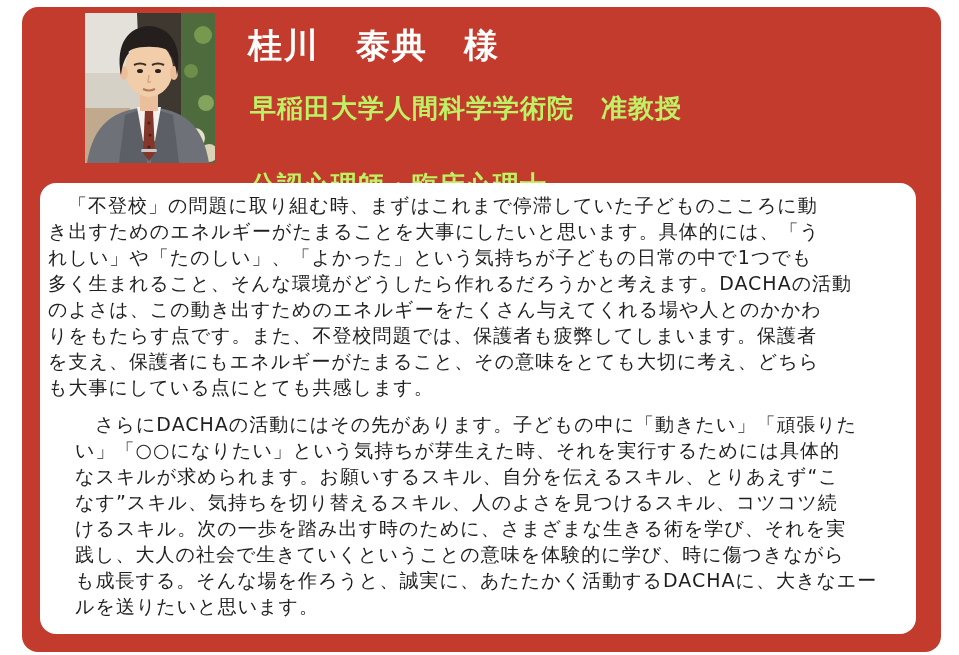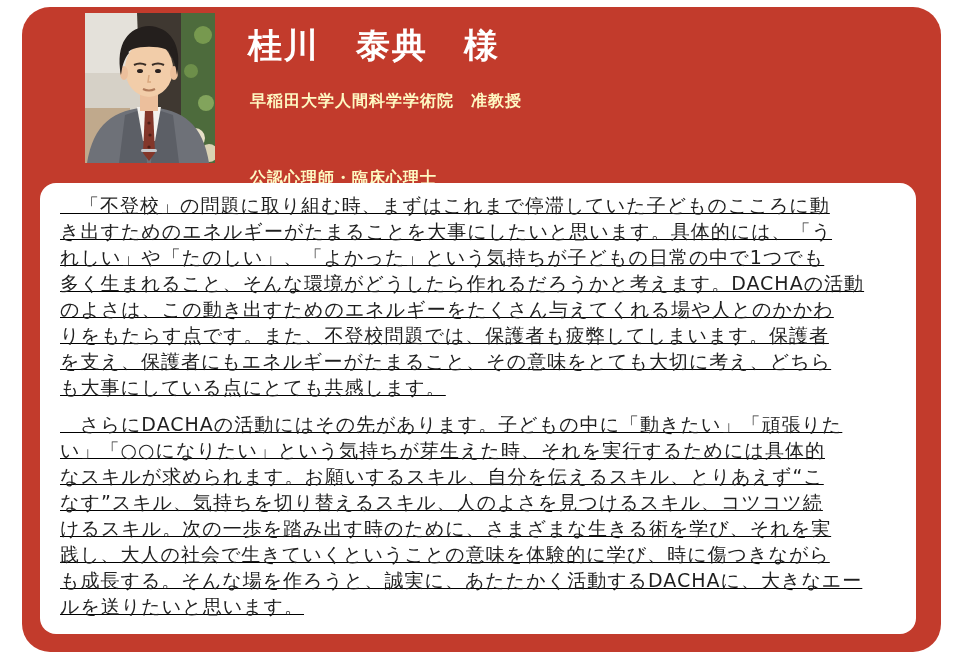--- a/index.html
+++ b/index.html
@@ -17,21 +17,21 @@
     height: 655px;
     background: #ffffff;
   }
   .card {
     position: absolute;
     left: 22px;
     top: 7px;
     width: 919px;
     height: 645px;
     background: #c23b2c;
-    border-radius: 28px;
+    border-radius: 16px;
   }
   .photo {
     position: absolute;
     left: 63px;
     top: 6px;
     width: 130px;
     height: 150px;
     overflow: hidden;
     background: #cfc9bf;
   }
@@ -43,52 +43,51 @@
     color: #ffffff;
     font-size: 34px;
     font-weight: bold;
     letter-spacing: 2px;
     white-space: nowrap;
     font-family: "Liberation Sans", "DejaVu Sans", sans-serif;
   }
   .endorser-title {
     position: absolute;
     left: 228px;
-    color: #fef9c3;
-    font-size: 16px;
+    color: #bef264;
+    font-size: 26px;
     font-weight: bold;
     letter-spacing: 1px;
     white-space: nowrap;
     font-family: "Liberation Sans", "DejaVu Sans", sans-serif;
   }
   .endorser-title.line1 { top: 84px; }
   .endorser-title.line2 { top: 124px; margin-top: 37px; }
   .textbox {
     position: absolute;
     left: 18px;
     top: 176px;
     width: 876px;
     height: 451px;
     background: #ffffff;
     border-radius: 16px;
     box-sizing: border-box;
-    padding: 9px 20px;
+    padding: 9px 8px;
     overflow: hidden;
-    text-decoration: underline;
   }
   .textbox p {
     margin: 0;
     color: #1f1f1f;
     font-size: 19px;
     line-height: 26px;
     letter-spacing: 1px;
     white-space: pre-line;
     font-family: "DejaVu Sans", "Liberation Sans", sans-serif;
   }
-  .textbox p + p { margin-top: 11px; }
+  .textbox p + p { margin-top: 11px; margin-left: 27px; }
 </style>
 </head>
 <body>
 
 <div class="stage">
   <div class="card">
 
     <div class="photo">
       <svg width="130" height="150" viewBox="0 0 130 150" xmlns="http://www.w3.org/2000/svg">
 

